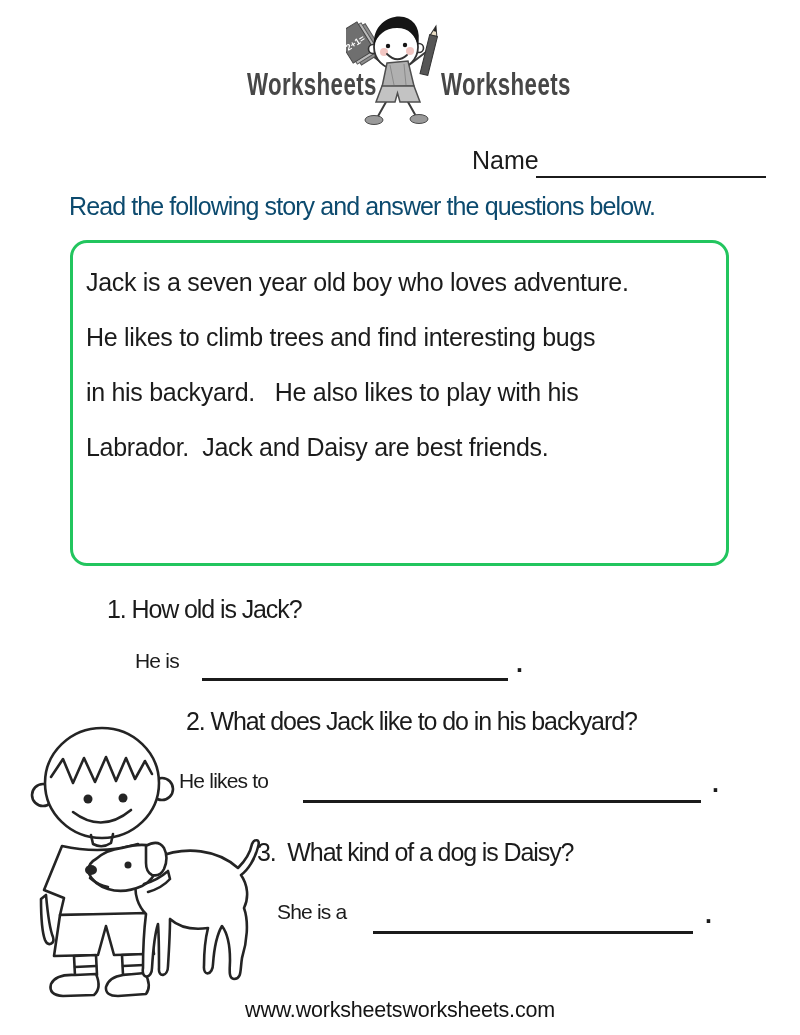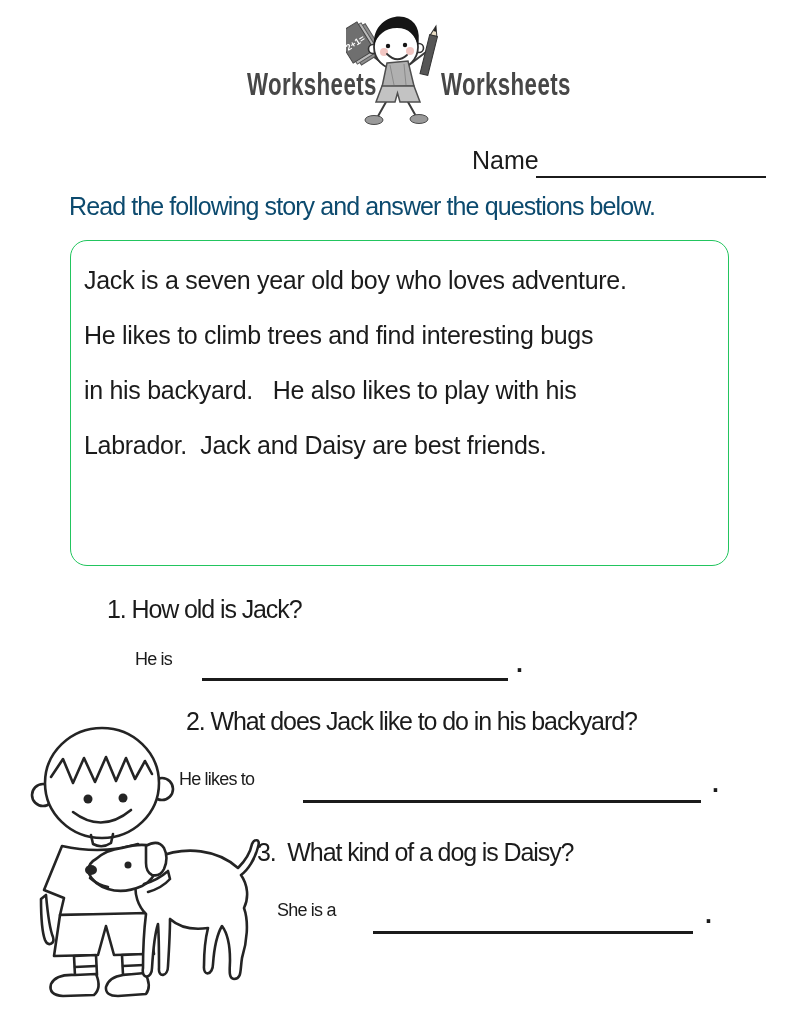--- a/index.html
+++ b/index.html
@@ -16,26 +16,26 @@
   .logo-text.left{left:247px;}
   .logo-text.right{left:441px;}
   
   .name-label{left:472px;top:147px;font-size:25px;text-align:right;}
   .name-line{position:absolute;left:536px;top:176px;width:230px;border-top:2.5px solid #1b1b1b;}
   
   .instruction{left:69px;top:193px;font-size:25px;letter-spacing:-0.9px;color:#0c4a6e;}
   
   .story-box{
     position:absolute;left:70px;top:240px;width:659px;height:326px;box-sizing:border-box;
-    border:1px solid #22c55e;border-radius:17px;padding:12px 14px 0 13px;
+    border:3px solid #22c55e;border-radius:17px;padding:12px 14px 0 13px;
   }
   .story-line{font-size:25px;line-height:55px;letter-spacing:-0.3px;white-space:pre;}
   
   .q{font-size:25px;letter-spacing:-1.1px;}
-  .ans-prefix{font-size:18px;letter-spacing:-0.8px;}
+  .ans-prefix{font-size:21px;letter-spacing:-0.8px;}
   .blank{position:absolute;border-top:3px solid #1b1b1b;}
   .dot{font-size:25px;font-weight:700;}
   
   .footer{left:0;right:0;top:999px;text-align:center;font-size:21.5px;letter-spacing:-0.2px;color:#141414;}
   svg{position:absolute;display:block;}
 </style>
 </head>
 <body>
 
 <div class="sheet">
@@ -169,14 +169,15 @@
 
     <path d="M128,124 Q140,117 146,126 Q151,136 146,147 Q142,155 134,153 Q128,150 128,141 Z" fill="#fff"></path>
 
     <path d="M126,162 Q140,158 150,149 M130,170 Q144,166 152,157 M150,149 L152,157"></path>
 
     <ellipse cx="73" cy="148" rx="6" ry="5" fill="#242424" stroke="none"></ellipse>
     <circle cx="110" cy="143" r="3.5" fill="#242424" stroke="none"></circle>
     <path d="M72,156 Q80,163 90,165"></path>
   </svg>
 
+  <div class="abs footer">www.worksheetsworksheets.com</div>
 
 </div>
 
 </body></html>

